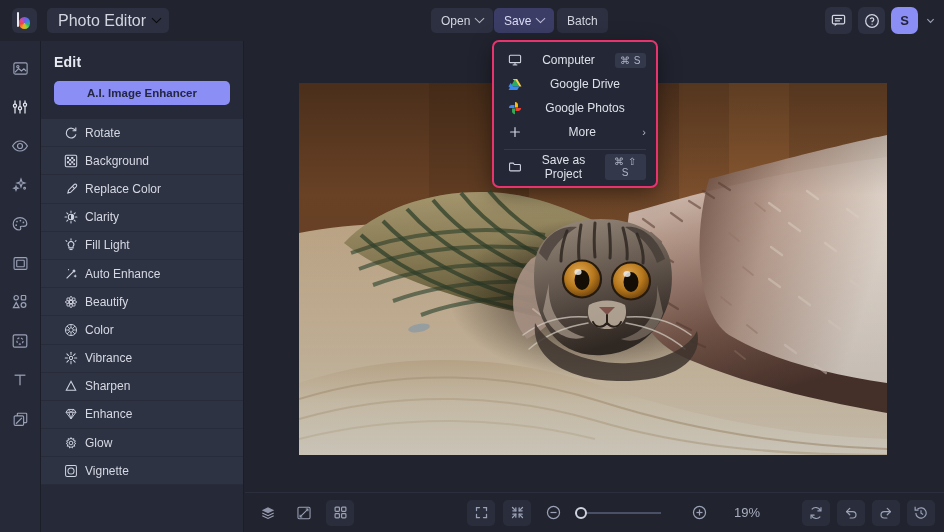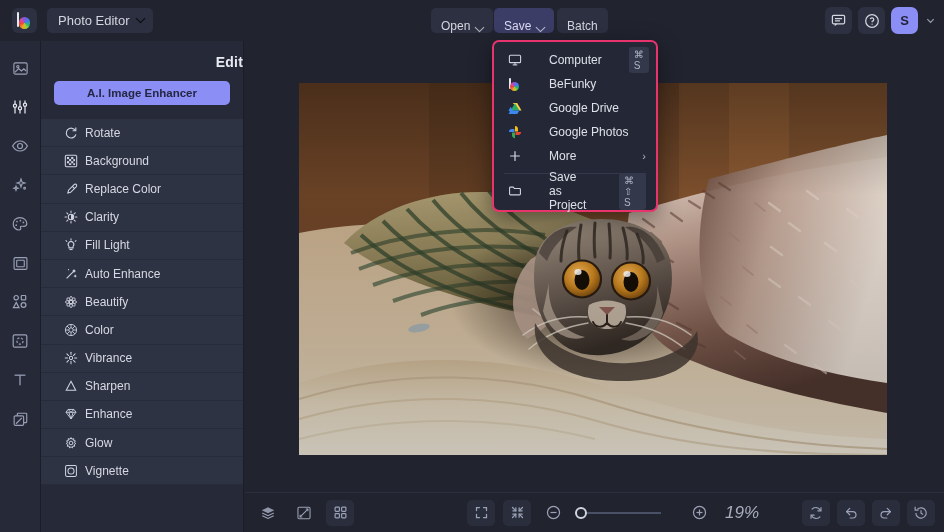--- a/index.html
+++ b/index.html
@@ -49,26 +49,26 @@
       #9fd135 320deg, #f5a623 360deg);
   }
   #app-switcher {
     position: absolute; left: 47px; top: 8px;
     height: 25px; padding: 0 9px 0 11px;
     background: #2c3040;
     border-radius: 5px;
     display: flex; align-items: center; gap: 7px;
     cursor: pointer;
   }
-  #app-switcher .label { font-size: 13px; color: #d3d6e0; }
+  #app-switcher .label { font-size: 16px; color: #d3d6e0; }
 
   .tb-btn {
     height: 25px;
     border-radius: 5px;
-    display: flex; align-items: flex-end; justify-content: center;
+    display: flex; align-items: center; justify-content: center;
     gap: 6px;
     font-size: 12px;
     color: #d3d6e0;
     cursor: pointer;
     background: #2c3040;
     padding: 0 10px;
   }
   #btn-open { position: absolute; left: 431px; top: 8px; }
   #btn-save { position: absolute; left: 494px; top: 8px; background: #3b3d66; color: #dcdcf5; }
   #btn-batch { position: absolute; left: 557px; top: 8px; }
@@ -126,21 +126,20 @@
   }
   .rail-item.active { color: #e6e8f0; }
 
   
   #editpanel {
     position: absolute; left: 41px; top: 41px;
     width: 203px; height: 491px;
     background: #262a38;
     border-right: 1px solid #1b1e29;
     overflow: hidden;
-    text-align: right;
   }
   #edit-title {
     font-size: 14px; font-weight: bold;
     color: #e8eaf2;
     padding: 13px 0 0 13px;
     letter-spacing: .2px;
   }
   #ai-enhancer {
     margin: 11px 13px 0 13px;
     height: 24px;
@@ -219,47 +218,47 @@
     height: 1.5px; background: #4a5065;
   }
   #zoom-slider .knob {
     position: absolute; left: 0px; top: 1px;
     width: 12px; height: 12px;
     border-radius: 50%;
     border: 2px solid #cfd3e0;
     background: #21242f;
   }
   #zoom-label {
-    font-size: 17px;
+    font-size: 13px;
     color: #a8adc0;
-    margin-left: 4px;
+    margin-left: 13px;
     min-width: 30px;
-    font-style: italic;
   }
   #bb-right { position: absolute; right: 9px; display: flex; gap: 7px; align-items: center; }
 
   
   #save-menu {
     position: absolute;
     left: 492px; top: 40px;
     width: 166px;
     background: #242836;
     border: 2px solid #e8336d;
     border-radius: 7px;
     padding: 6px 0 7px 0;
     z-index: 60;
     box-shadow: 0 6px 22px rgba(0,0,0,.45);
   }
   .menu-item {
     height: 24px;
     display: flex; align-items: center;
     padding: 0 10px 0 13px;
-    gap: 27px;
+    gap: 2px;
     cursor: pointer;
     position: relative;
+    text-align: center;
   }
   .menu-item .m-ico {
     width: 15px; height: 15px;
     display: flex; align-items: center; justify-content: center;
     flex: 0 0 auto;
     color: #cfd3e0;
   }
   .menu-item .m-label {
     font-size: 12px; color: #dde0e9;
     flex: 1 1 auto;
@@ -911,29 +910,20 @@
         <svg width="14" height="14" viewBox="0 0 16 16" fill="none" stroke="currentColor" stroke-width="1.25">
           <rect x="1.6" y="2.6" width="12.8" height="8.4" rx="1.1"></rect>
           <line x1="5.4" y1="13.6" x2="10.6" y2="13.6"></line>
           <line x1="8" y1="11" x2="8" y2="13.6"></line>
         </svg>
       </span>
       <span class="m-label">Computer</span>
       <span class="m-short">⌘ S</span>
     </div>
 
-    <div class="menu-item">
-      <span class="m-ico">
-        <span class="befunky-logo" style="width:13px;height:13px;">
-          <span class="stem" style="height:11.5px;width:1.8px;"></span>
-          <span class="disc" style="left:2px;top:4px;width:9px;height:9px;"></span>
-        </span>
-      </span>
-      <span class="m-label">BeFunky</span>
-    </div>
 
     <div class="menu-item">
       <span class="m-ico">
         <svg width="14" height="13" viewBox="0 0 16 14">
           <path d="M5.5 0.8 L10.5 0.8 L15.4 9.3 L12.9 9.3 Z" fill="#ffcf47"></path>
           <path d="M5.5 0.8 L10.5 0.8 L5.8 9.3 L3.2 4.9 Z" fill="#3b88f0" opacity="0"></path>
           <path d="M8 1 L13 9.4 L3 9.4 Z" fill="#2aab66"></path>
           <path d="M0.6 9.3 L3.1 4.9 L8 13.3 L5.6 13.3 Z" fill="#3b88f0"></path>
           <path d="M3 9.4 L13 9.4 L10.6 13.4 L0.6 13.4 Z" fill="#3b88f0"></path>
           <path d="M8 1 L5.5 5.2 L0.6 13.4 L3.1 9.4 Z" fill="#ffcf47"></path>

